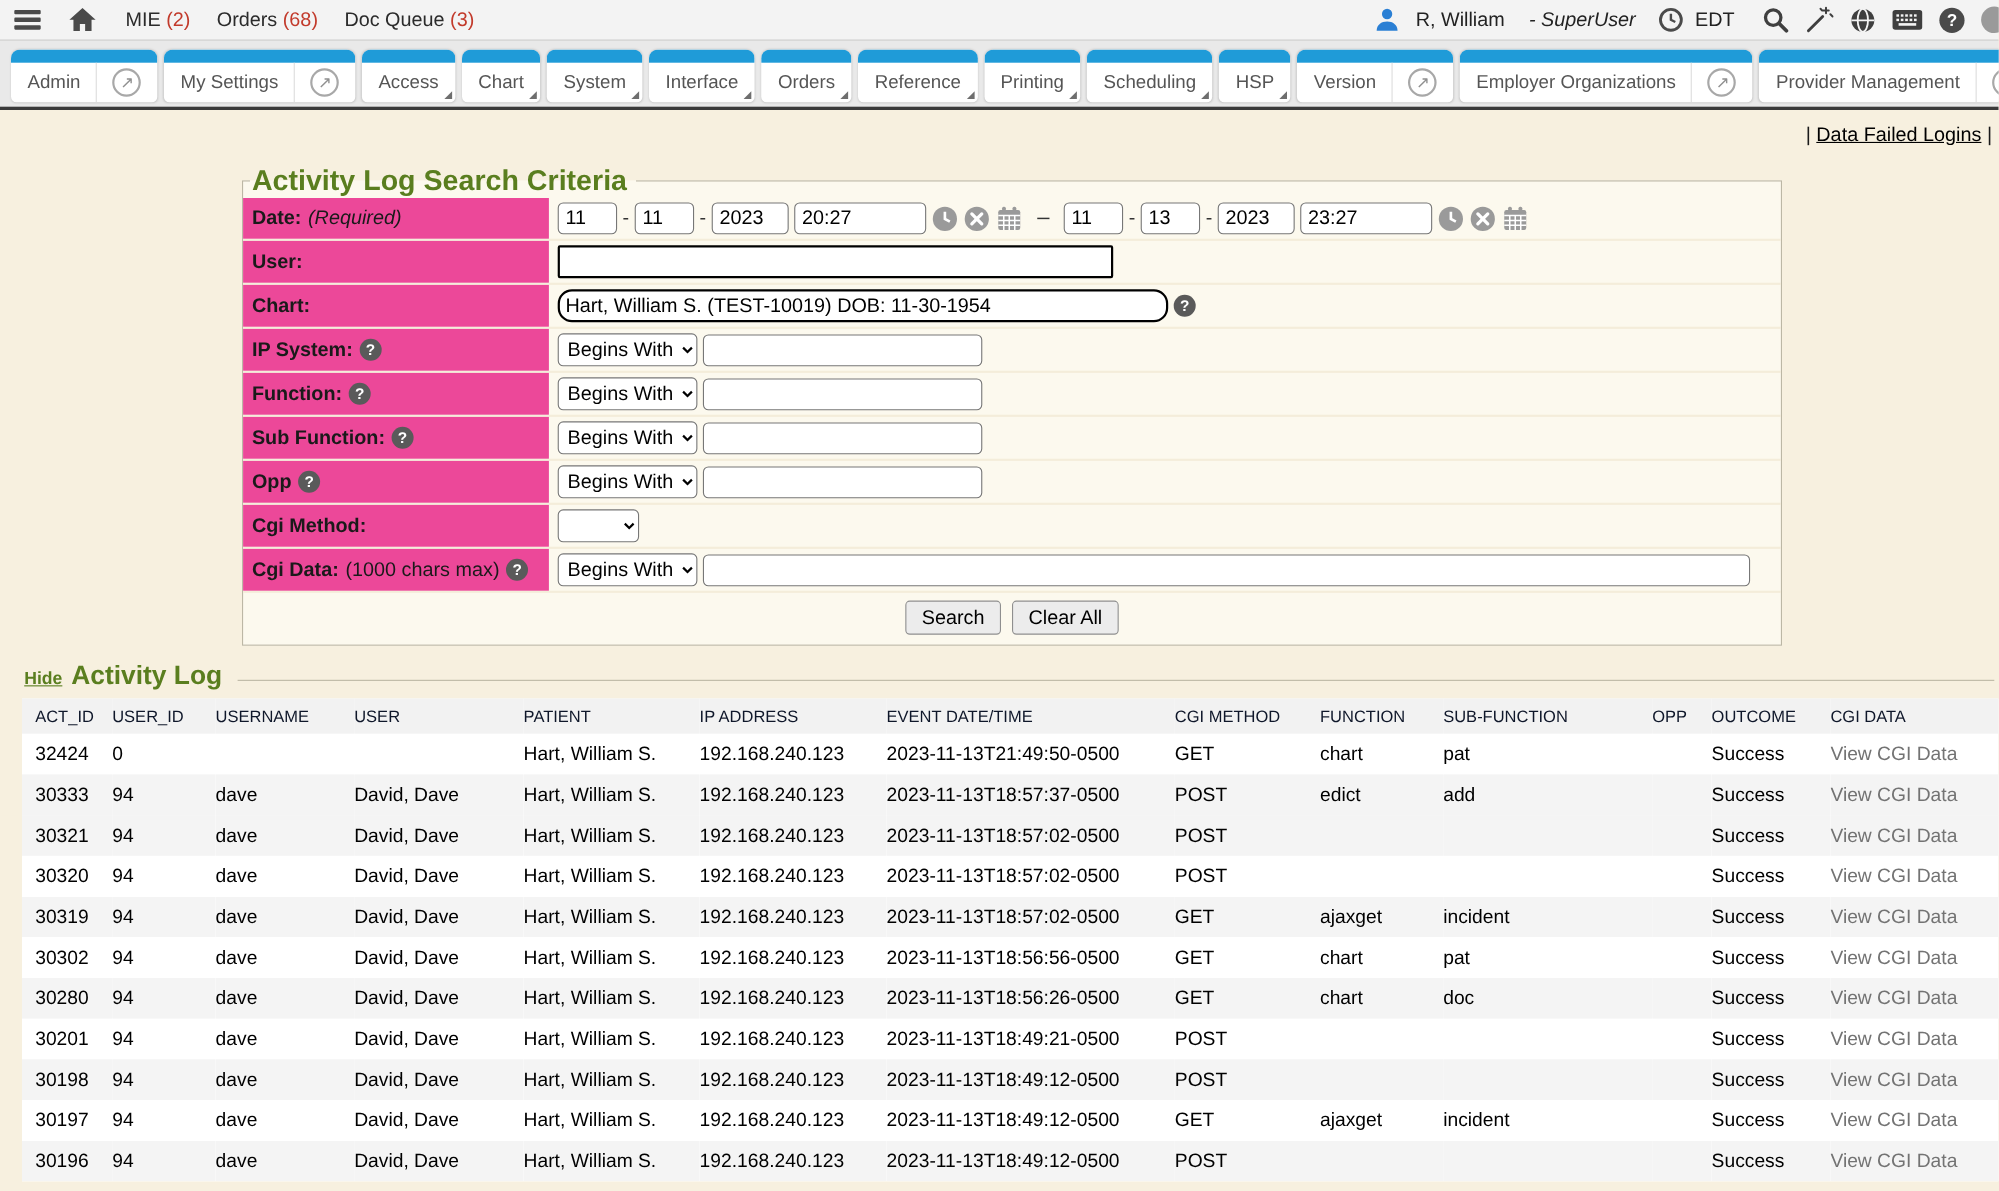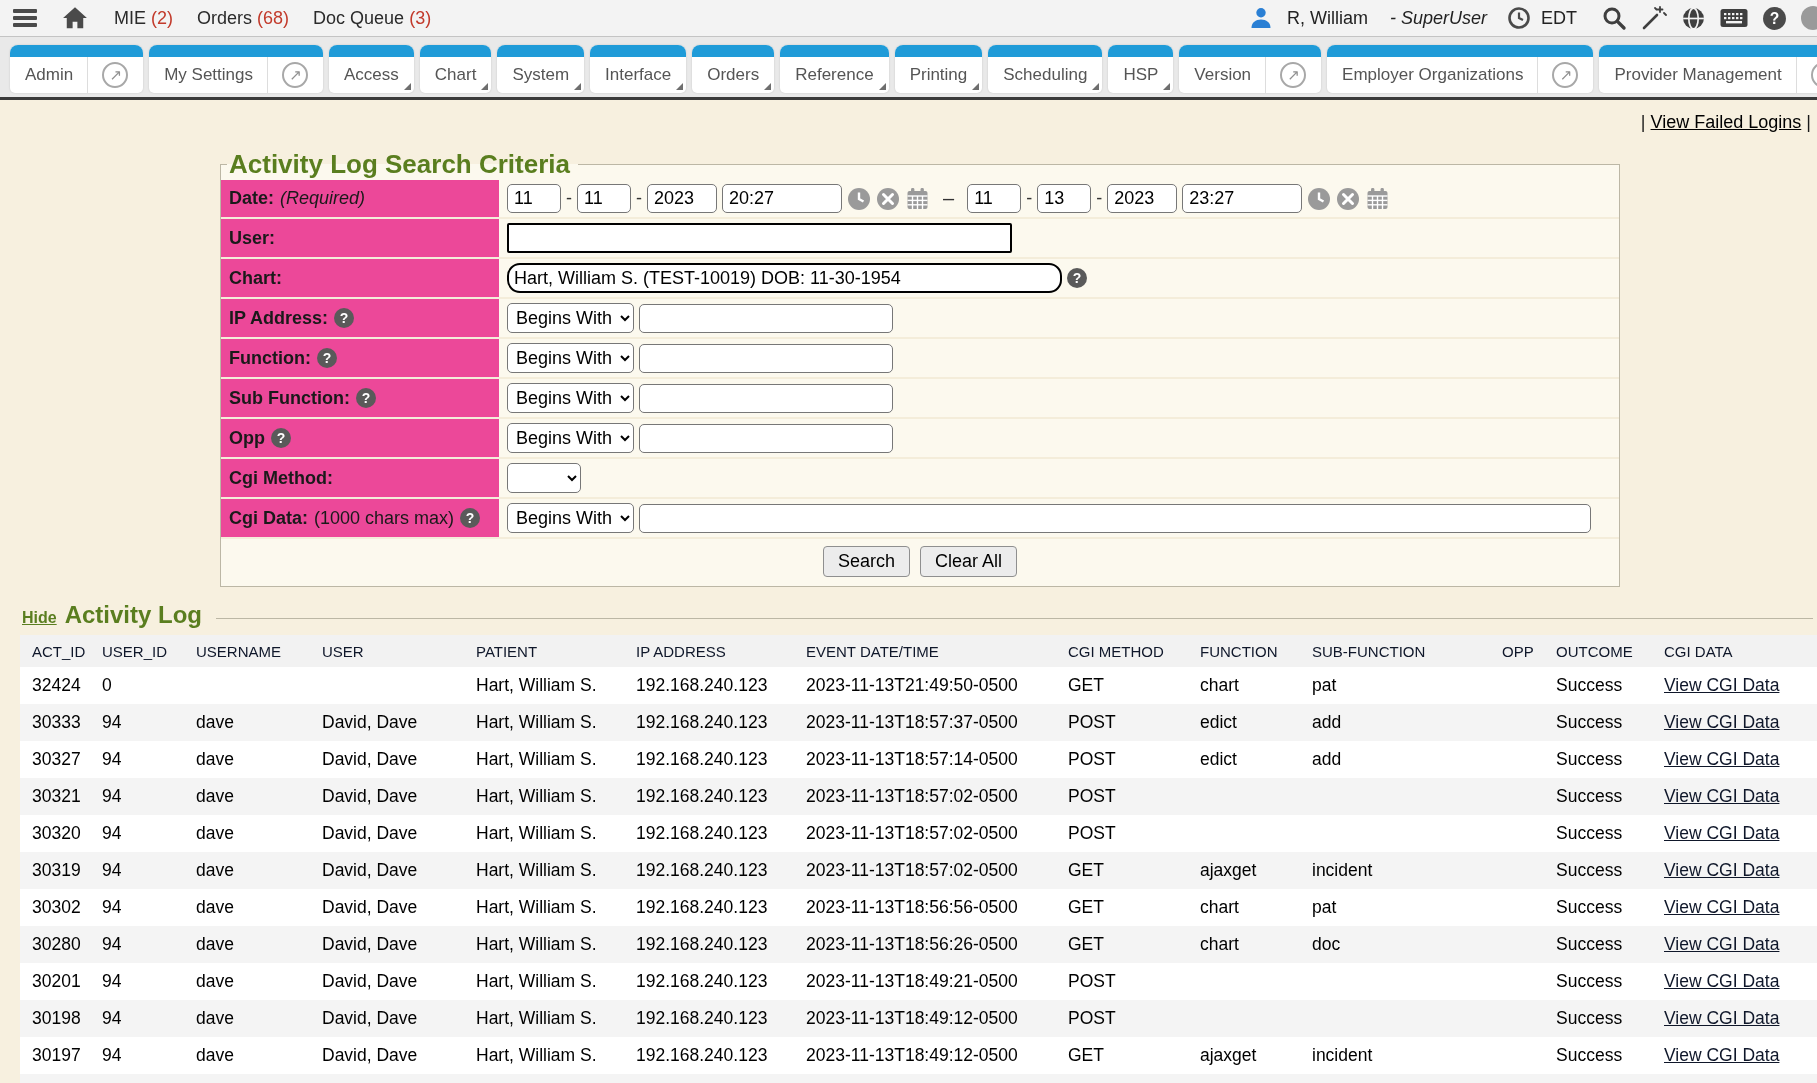--- a/index.html
+++ b/index.html
@@ -83,21 +83,21 @@
 
   table.log { border-collapse:collapse; table-layout:fixed; width:1797px; margin-left:20px;
     background:#fff; }
   table.log th { background:#f2f2f2; font-weight:normal; font-size:15px; color:#333;
     text-align:left; height:32px; padding:0 6px 0 0; }
   table.log th a { color:#0f172a; cursor:pointer; }
   table.log td { font-size:17.5px; height:37px; padding:0 6px 0 0; color:#000;
     overflow:hidden; white-space:nowrap; }
   table.log tr.alt td { background:#f4f4f4; }
   table.log .c0 { padding-left:12px; }
-  td.cgi a { color:#0f172a; text-decoration:underline; cursor:pointer; }
+  td.cgi a { color:#737373; cursor:pointer; }
 </style>
 </head>
 <body>
 
 <div class="topbar">
   <span class="icon">
     <svg width="26" height="22" viewBox="0 0 26 22">
         <g fill="#4a4a4a">
       <rect x="1" y="2" width="24" height="4" rx="1"></rect>
           <rect x="1" y="9" width="24" height="4" rx="1"></rect>
@@ -292,21 +292,21 @@
         <span class="tab-label">Provider Management</span>
         <span class="tab-ext-sep"></span>
         <span class="tab-ext">↗</span>
       </div>
     </div>
   </div>
 
 <div class="content">
   <div class="failed-row">
     <span class="pipe">|</span>
-    <a style="text-decoration:underline">View Failed Logins</a>
+    <a style="text-decoration:underline">Data Failed Logins</a>
     <span class="pipe">|</span>
   </div>
 
   <fieldset class="search-fs">
     <legend>Activity Log Search Criteria</legend>
 
     <div class="frow">
       <div class="flabel">
           <b>Date:</b>
           <i>(Required)</i>
@@ -396,21 +396,21 @@
           <b>Chart:</b>
         </div>
       <div class="ffield">
         <input class="binput chart-w" value="Hart, William S. (TEST-10019) DOB: 11-30-1954" style="">
         <span class="qicon">?</span>
       </div>
     </div>
 
     <div class="frow">
       <div class="flabel">
-          <b>IP Address:</b>
+          <b>IP System:</b>
           <span class="qicon">?</span>
         </div>
       <div class="ffield">
         <select class="bw"><option>Begins With</option></select>
         <input class="rinput winput" style="">
       </div>
     </div>
 
     <div class="frow">
       <div class="flabel">
@@ -535,35 +535,20 @@
           <td>Hart, William S.</td>
           <td>192.168.240.123</td>
           <td>2023-11-13T18:57:37-0500</td>
           <td>POST</td>
           <td>edict</td>
           <td>add</td>
           <td></td>
           <td>Success</td>
           <td class="cgi"><a>View CGI Data</a></td>
         </tr>
-        <tr>
-          <td class="c0">30327</td>
-          <td>94</td>
-          <td>dave</td>
-          <td>David, Dave</td>
-          <td>Hart, William S.</td>
-          <td>192.168.240.123</td>
-          <td>2023-11-13T18:57:14-0500</td>
-          <td>POST</td>
-          <td>edict</td>
-          <td>add</td>
-          <td></td>
-          <td>Success</td>
-          <td class="cgi"><a>View CGI Data</a></td>
-        </tr>
         <tr class="alt">
           <td class="c0">30321</td>
           <td>94</td>
           <td>dave</td>
           <td>David, Dave</td>
           <td>Hart, William S.</td>
           <td>192.168.240.123</td>
           <td>2023-11-13T18:57:02-0500</td>
           <td>POST</td>
           <td></td>

